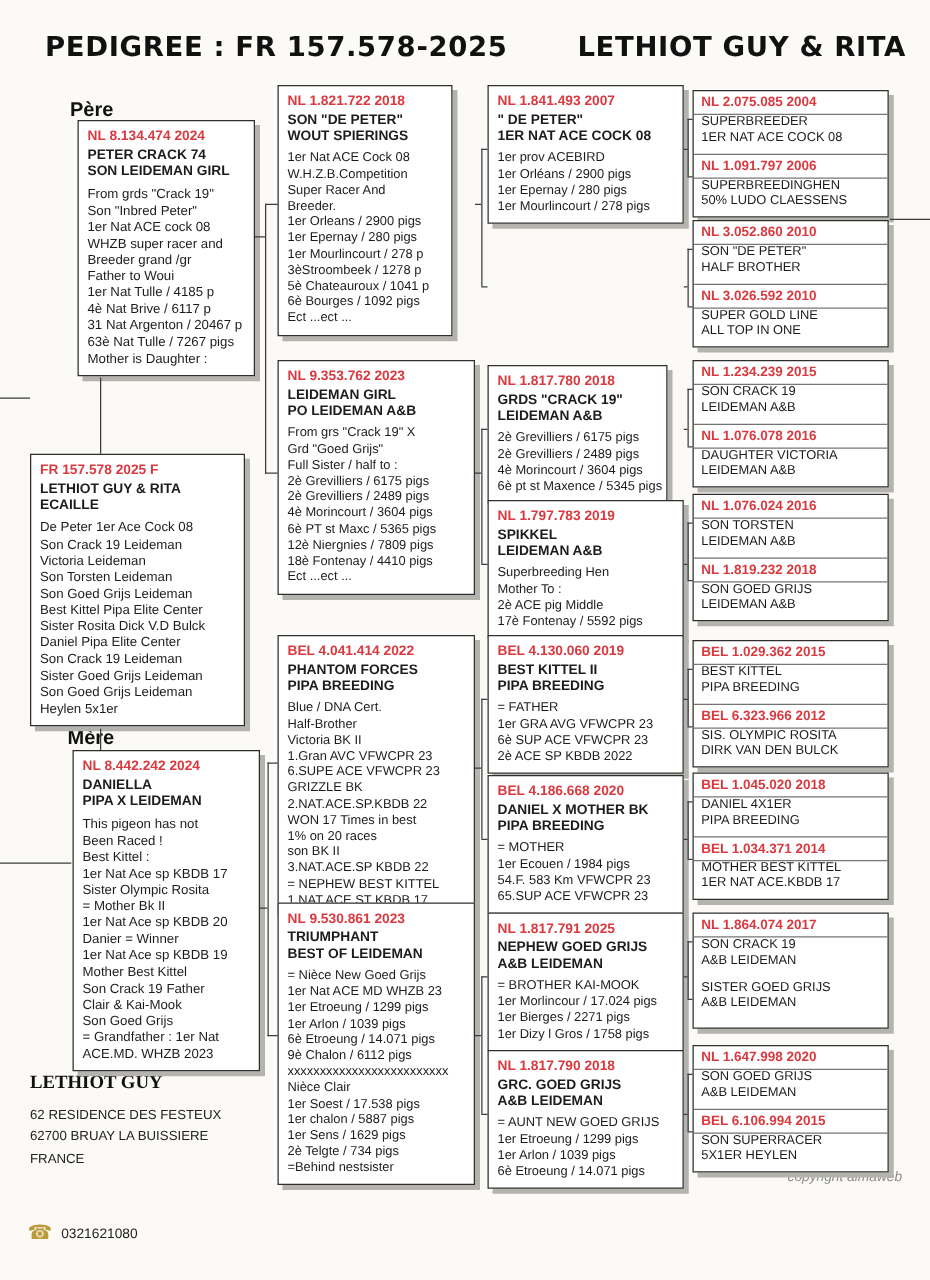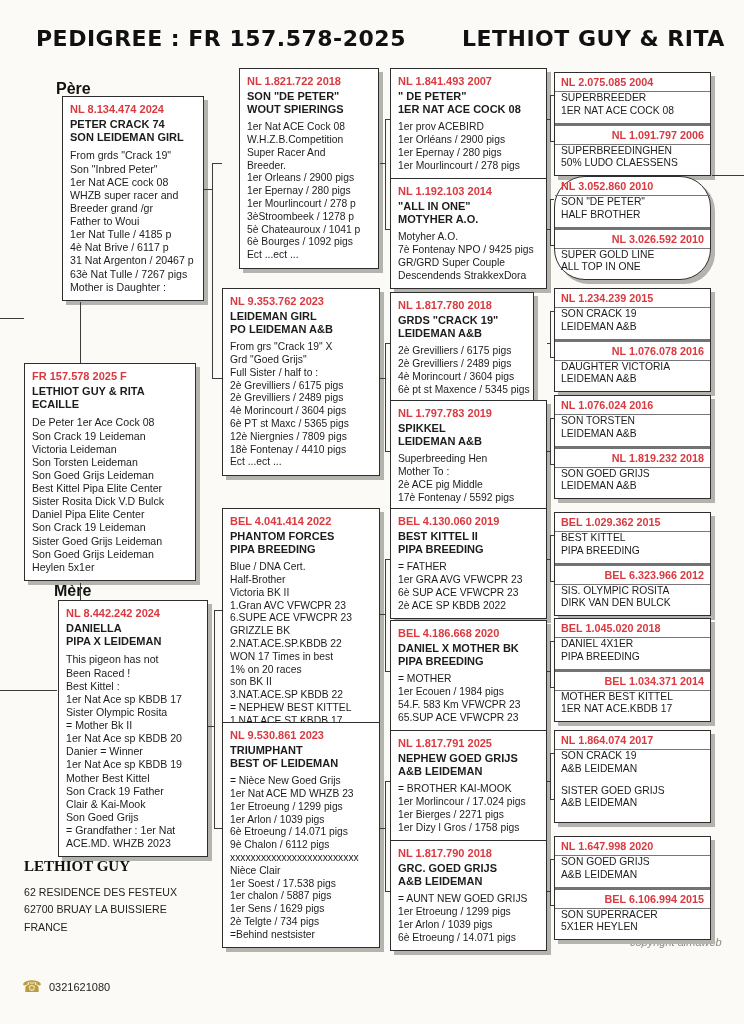--- a/index.html
+++ b/index.html
@@ -16,21 +16,21 @@
   .genlabel{position:absolute;font-weight:bold;font-size:16px;color:#111;}
   .pbox{position:absolute;background:#fff;border:1px solid var(--border);
         box-shadow:4px 4px 0 var(--shadow);padding:4px 7px 6px 7px;box-sizing:border-box;}
   .ring{color:var(--ring);font-weight:bold;font-size:11px;margin:2px 0 3px 0;white-space:nowrap;}
   .bname{font-weight:bold;font-size:11px;line-height:1.2;white-space:nowrap;}
   .blines{margin-top:5px;}
   .bline{font-size:10.3px;line-height:1.24;white-space:nowrap;}
   .main .bline{font-size:10.6px;line-height:1.24;}
   .g4{padding:0;}
   .g4e{padding:0;}
-  .g4e + .g4e .g4ring{border-top:3px solid #737373;text-align:right;}
+  .g4e + .g4e .g4ring{border-top:1px solid #737373;}
   .g4ring{border-bottom:1px solid #777;padding:3px 6px;margin:0;font-size:10.8px;}
   .g4e .bline{padding:0 6px;}
   .g4e .bline:first-of-type{padding-top:4px;}
   .g4e .bline:last-of-type{padding-bottom:5px;}
   .cline{position:absolute;background:#3c3c3c;}
   .footer{position:absolute;left:24px;top:858px;}
   .owner{font-family:"Liberation Serif", serif;font-weight:bold;font-size:15px;color:#111;}
   .addr{margin-top:9px;font-size:10.6px;line-height:1.64;color:#222;}
   .phone{position:absolute;left:22px;top:979px;display:flex;align-items:center;gap:7px;
          font-size:11px;color:#222;}
@@ -114,21 +114,21 @@
         <div class="bline">Danier = Winner</div>
         <div class="bline">1er Nat Ace sp KBDB 19</div>
         <div class="bline">Mother Best Kittel</div>
         <div class="bline">Son Crack 19 Father</div>
         <div class="bline">Clair &amp; Kai-Mook</div>
         <div class="bline">Son Goed Grijs</div>
         <div class="bline">= Grandfather : 1er Nat</div>
         <div class="bline">ACE.MD. WHZB 2023</div>
       </div>
     </div>
-    <div class="pbox" style="left: 239px; top: 68px; width: 140px;">
+    <div class="pbox" style="left: 222px; top: 68px; width: 140px;">
       <div class="ring">NL 1.821.722 2018</div>
       <div class="bname">SON "DE PETER"</div>
       <div class="bname">WOUT SPIERINGS</div>
       <div class="blines">
         <div class="bline">1er Nat ACE Cock 08</div>
         <div class="bline">W.H.Z.B.Competition</div>
         <div class="bline">Super Racer And</div>
         <div class="bline">Breeder.</div>
         <div class="bline">1er Orleans / 2900 pigs</div>
         <div class="bline">1er Epernay / 280 pigs</div>
@@ -200,31 +200,20 @@
       <div class="ring">NL 1.841.493 2007</div>
       <div class="bname">" DE PETER"</div>
       <div class="bname">1ER NAT ACE COCK 08</div>
       <div class="blines">
         <div class="bline">1er prov ACEBIRD</div>
         <div class="bline">1er Orléans / 2900 pigs</div>
         <div class="bline">1er Epernay / 280 pigs</div>
         <div class="bline">1er Mourlincourt / 278 pigs</div>
       </div>
     </div>
-    <div class="pbox" style="left: 390px; top: 178px; width: 157px; min-height: 102px;">
-      <div class="ring">NL 1.192.103 2014</div>
-      <div class="bname">"ALL IN ONE"</div>
-      <div class="bname">MOTYHER A.O.</div>
-      <div class="blines">
-        <div class="bline">Motyher A.O.</div>
-        <div class="bline">7è Fontenay NPO / 9425 pigs</div>
-        <div class="bline">GR/GRD Super Couple</div>
-        <div class="bline">Descendends StrakkexDora</div>
-      </div>
-    </div>
     <div class="pbox" style="left: 390px; top: 292px; width: 144px; min-height: 102px;">
       <div class="ring">NL 1.817.780 2018</div>
       <div class="bname">GRDS "CRACK 19"</div>
       <div class="bname">LEIDEMAN A&amp;B</div>
       <div class="blines">
         <div class="bline">2è Grevilliers / 6175 pigs</div>
         <div class="bline">2è Grevilliers / 2489 pigs</div>
         <div class="bline">4è Morincourt / 3604 pigs</div>
         <div class="bline">6è pt st Maxence / 5345 pigs</div>
       </div>
@@ -289,21 +278,21 @@
         <div class="ring g4ring">NL 2.075.085 2004</div>
         <div class="bline">SUPERBREEDER</div>
         <div class="bline">1ER NAT ACE COCK 08</div>
       </div>
       <div class="g4e">
         <div class="ring g4ring">NL 1.091.797 2006</div>
         <div class="bline">SUPERBREEDINGHEN</div>
         <div class="bline">50% LUDO CLAESSENS</div>
       </div>
     </div>
-    <div class="pbox g4" style="left: 554px; top: 176px; width: 157px; min-height: 93px; border-radius: 31px;">
+    <div class="pbox g4" style="left: 554px; top: 176px; width: 157px; min-height: 93px;">
       <div class="g4e">
         <div class="ring g4ring">NL 3.052.860 2010</div>
         <div class="bline">SON "DE PETER"</div>
         <div class="bline">HALF BROTHER</div>
       </div>
       <div class="g4e">
         <div class="ring g4ring">NL 3.026.592 2010</div>
         <div class="bline">SUPER GOLD LINE</div>
         <div class="bline">ALL TOP IN ONE</div>
       </div>

